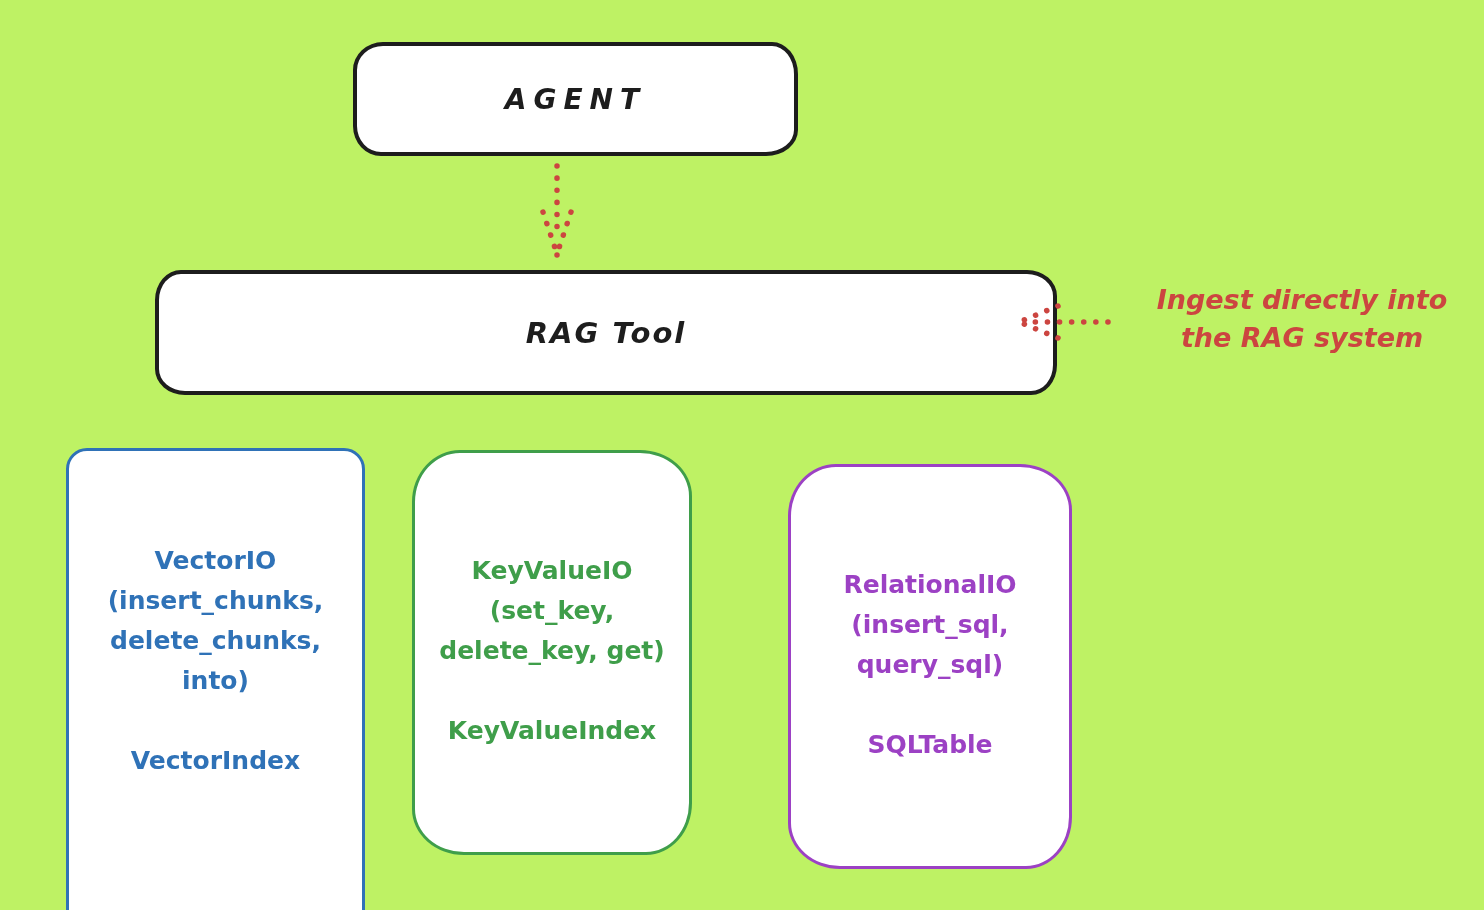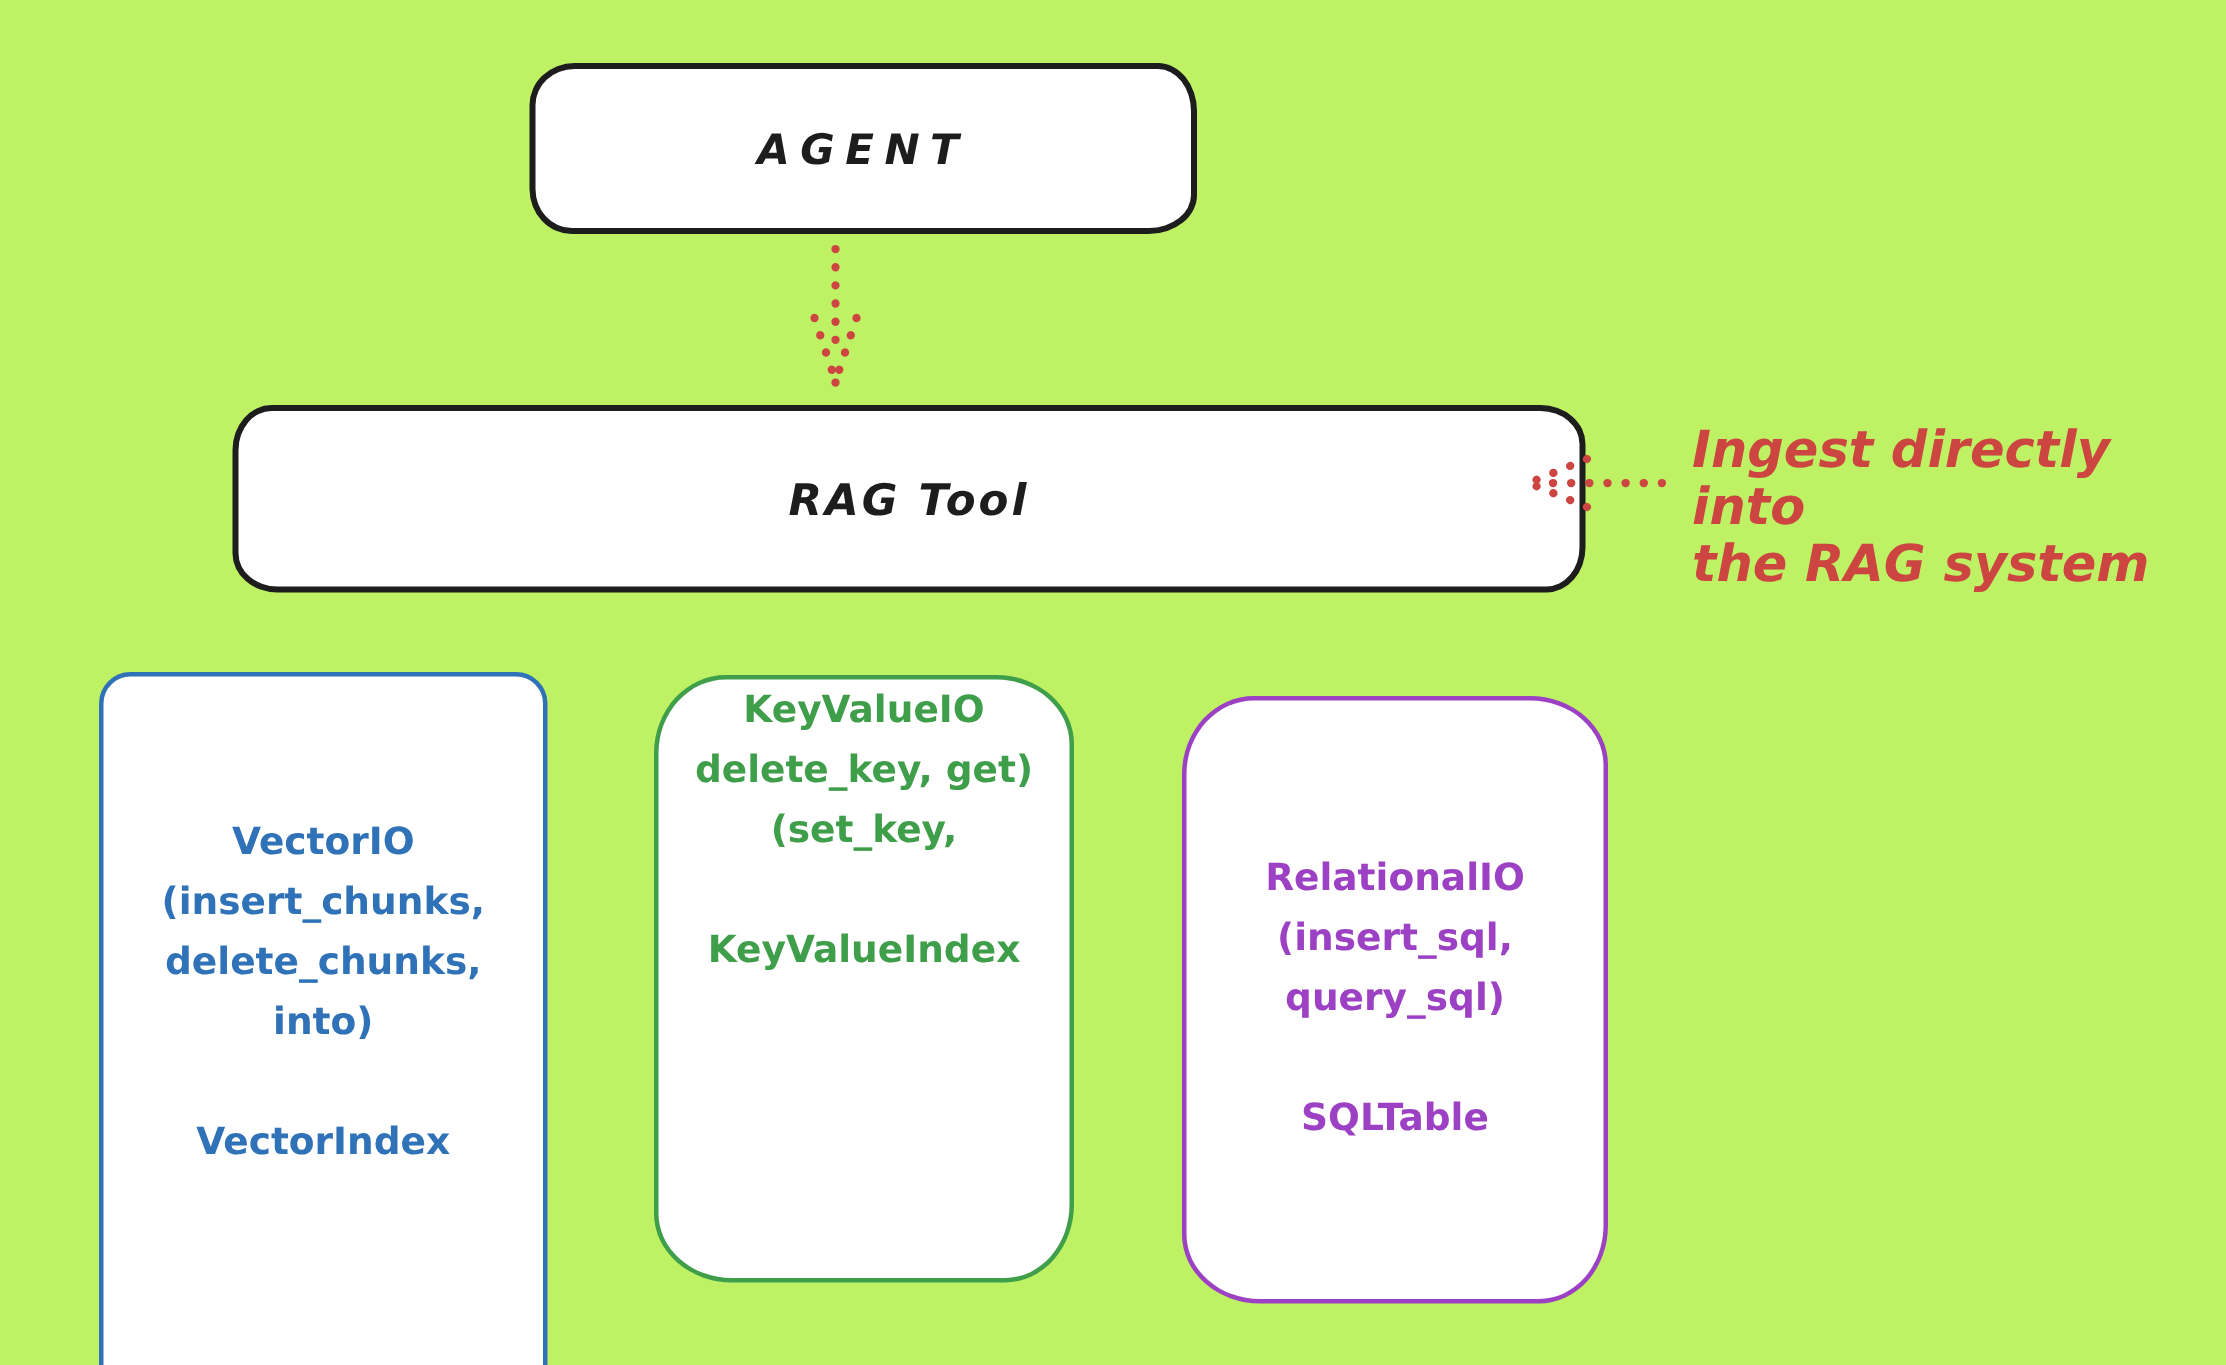--- a/index.html
+++ b/index.html
@@ -50,40 +50,40 @@
     border-radius: 48px 52px 46px 52px / 52px 46px 52px 46px;
     flex-direction: column;
     justify-content: flex-start;
     align-items: center;
     text-align: center;
     font-weight: 700;
     font-size: 25px;
     line-height: 40px;
   }
   .store-blue   { left: 66px;  top: 448px; width: 299px; height: 520px; padding-top: 90px; border-radius: 21px; }
-  .store-green  { left: 436px; top: 450px; width: 280px; height: 405px; }
+  .store-green  { left: 412px; top: 450px; width: 280px; height: 405px; padding-top: 98px; }
   .store-purple { left: 788px; top: 464px; width: 284px; height: 405px; padding-top: 98px; }
   .store-index {
     margin-top: 40px;
   }
   .arrow-svg {
     position: absolute;
   }
   .arrow-svg path {
     fill: none;
     stroke-width: 5.5;
     stroke-linecap: round;
     stroke-dasharray: 0.1 12;
   }
   .annotation-text {
     position: absolute;
     left: 1128px; top: 281px;
     width: 348px;
-    text-align: left;
-    font-size: 34px;
+    text-align: center;
+    font-size: 27px;
     line-height: 38px;
     font-weight: 700;
     font-style: italic;
   }
 </style>
 </head>
 <body>
 
 <div class="canvas">
 
@@ -119,22 +119,22 @@
       <div>(insert_chunks,</div>
       <div>delete_chunks,</div>
       <div>into)</div>
     </div>
     <div class="store-index">VectorIndex</div>
   </div>
 
   <div class="node store-box store-green" style="border-color: rgb(63, 158, 74); color: rgb(63, 158, 74);">
     <div>
       <div>KeyValueIO</div>
+      <div>(set_key,</div>
       <div>delete_key, get)</div>
-      <div>(set_key,</div>
     </div>
     <div class="store-index">KeyValueIndex</div>
   </div>
 
   <div class="node store-box store-purple" style="border-color: rgb(156, 65, 196); color: rgb(156, 65, 196);">
     <div>
       <div>RelationalIO</div>
       <div>(insert_sql,</div>
       <div>query_sql)</div>
     </div>

